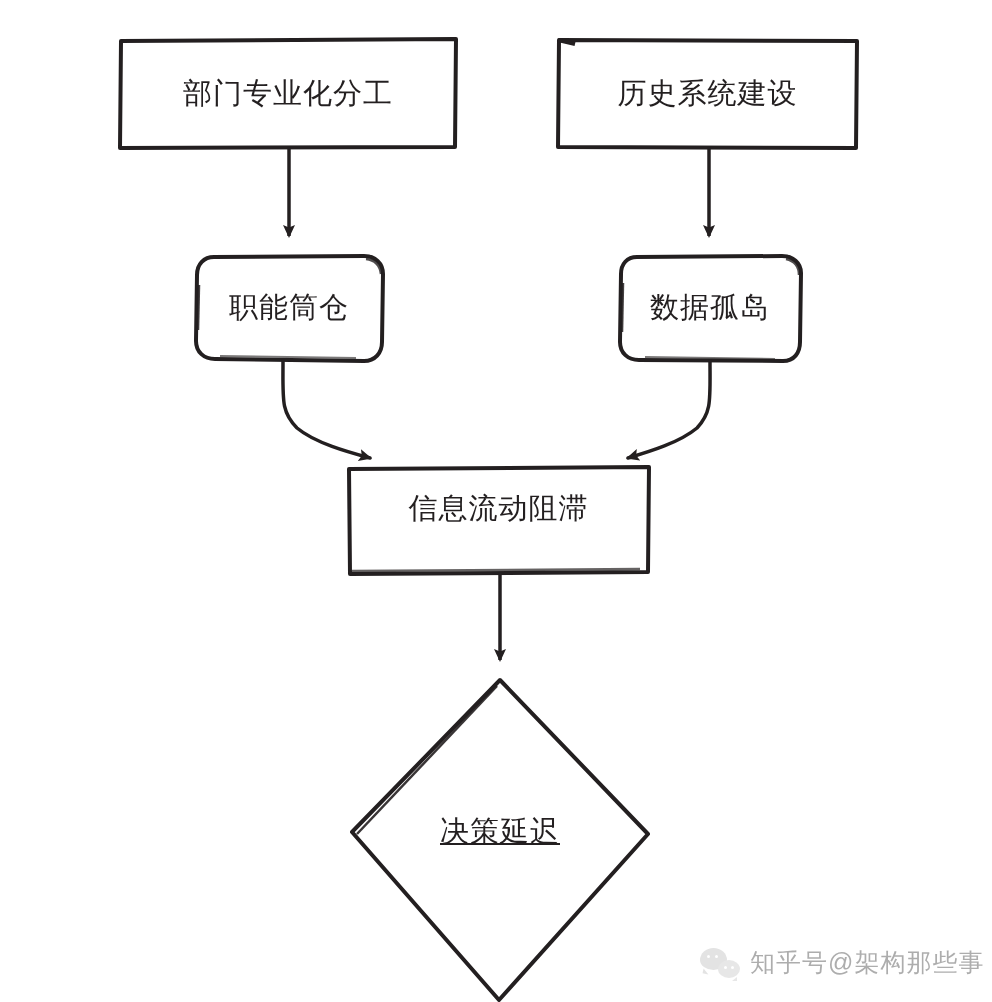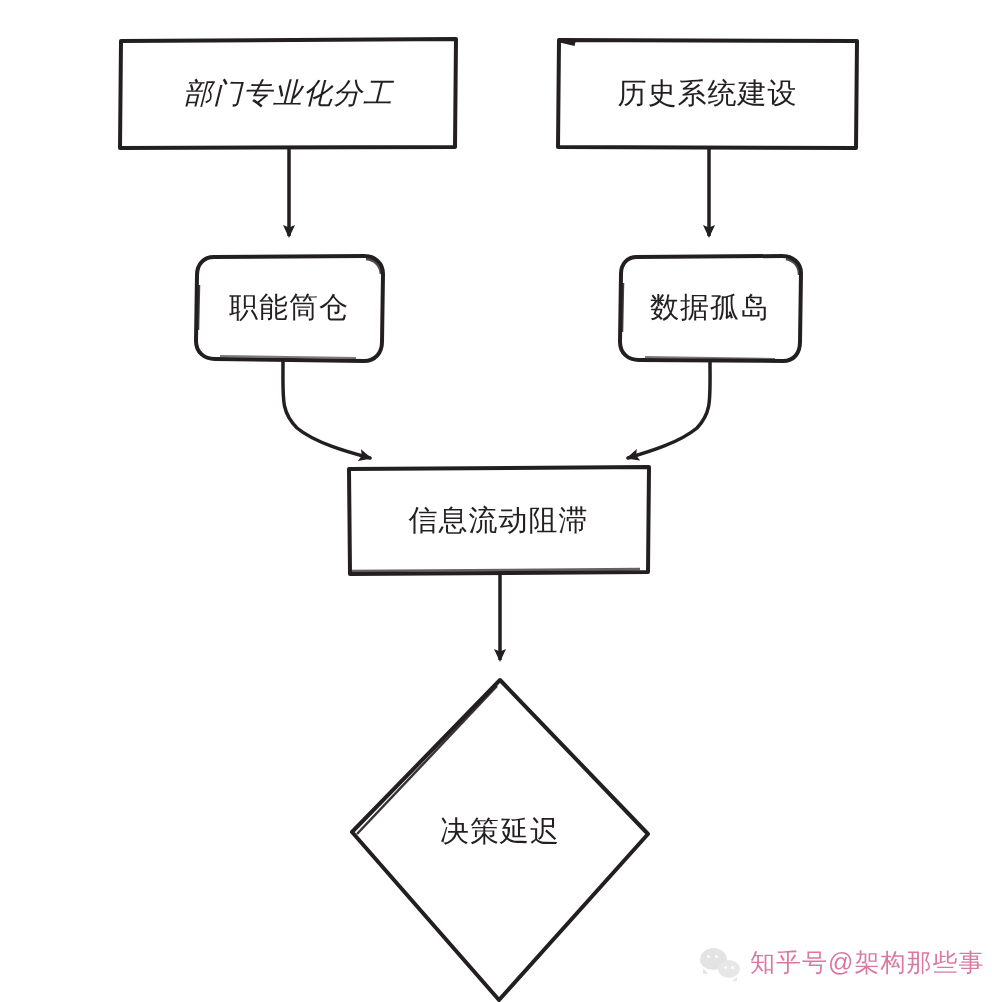--- a/index.html
+++ b/index.html
@@ -38,38 +38,39 @@
     color: #231f20;
     font-size: 29px;
     line-height: 1.35;
     letter-spacing: 1px;
     white-space: nowrap;
     pointer-events: none;
   }
   .diamond-label {
     font-size: 29px;
     line-height: 1.42;
+    text-decoration: underline;
   }
   .diamond-label > div { text-align: center; }
 
   
   #watermark {
     position: absolute;
     left: 700px;
     top: 938px;
     width: 280px;
     height: 48px;
     display: flex;
     align-items: center;
     gap: 10px;
     opacity: 0.58;
   }
   #watermark .wm-text {
     font-size: 25px;
-    color: #be185d;
+    color: #737373;
     letter-spacing: 1px;
     white-space: nowrap;
     filter: blur(0.4px);
   }
   #watermark .wechat-logo {
     position: relative;
     width: 40px;
     height: 32px;
     flex: 0 0 auto;
   }
@@ -184,37 +185,37 @@
 
     <g>
       <path d="M710,361 C710,400 712,412 697,428 C679,443 648,452 628,458" fill="none" stroke="#231f20" stroke-width="3.5" stroke-linecap="round" marker-end="url(#arrowFilled)"></path>
     </g>
 
     <g>
       <path d="M500,574 L500,660" fill="none" stroke="#231f20" stroke-width="3.5" marker-end="url(#arrowFilled)"></path>
     </g>
   </svg>
 
-  <div class="node-label" style="left:120px; top:40px; width:336px; height:108px;font-style:italic;">
+  <div class="node-label" style="left:120px; top:40px; width:336px; height:108px;">
     <span>部门专业化分工</span>
   </div>
 
   <div class="node-label" style="left:558px; top:40px; width:299px; height:108px;text-align:right;">
     <span>历史系统建设</span>
   </div>
 
   <div class="node-label" style="left:196px; top:256px; width:186px; height:104px;">
     <span>职能筒仓</span>
   </div>
 
   <div class="node-label" style="left:620px; top:256px; width:180px; height:104px;">
     <span>数据孤岛</span>
   </div>
 
-  <div class="node-label" style="left:348px; top:468px; width:301px; height:106px;font-family:Liberation Serif, serif;">
+  <div class="node-label" style="left:348px; top:456px; width:301px; height:106px;font-family:Liberation Serif, serif;">
     <span>信息流动阻滞</span>
   </div>
 
   <div class="node-label diamond-label" style="left:352px; top:756px; width:296px; height:152px;">
     <div>决策延迟</div>
   </div>
 
   <div id="watermark">
     <div class="wechat-logo">
       <div class="bubble-big"></div>

